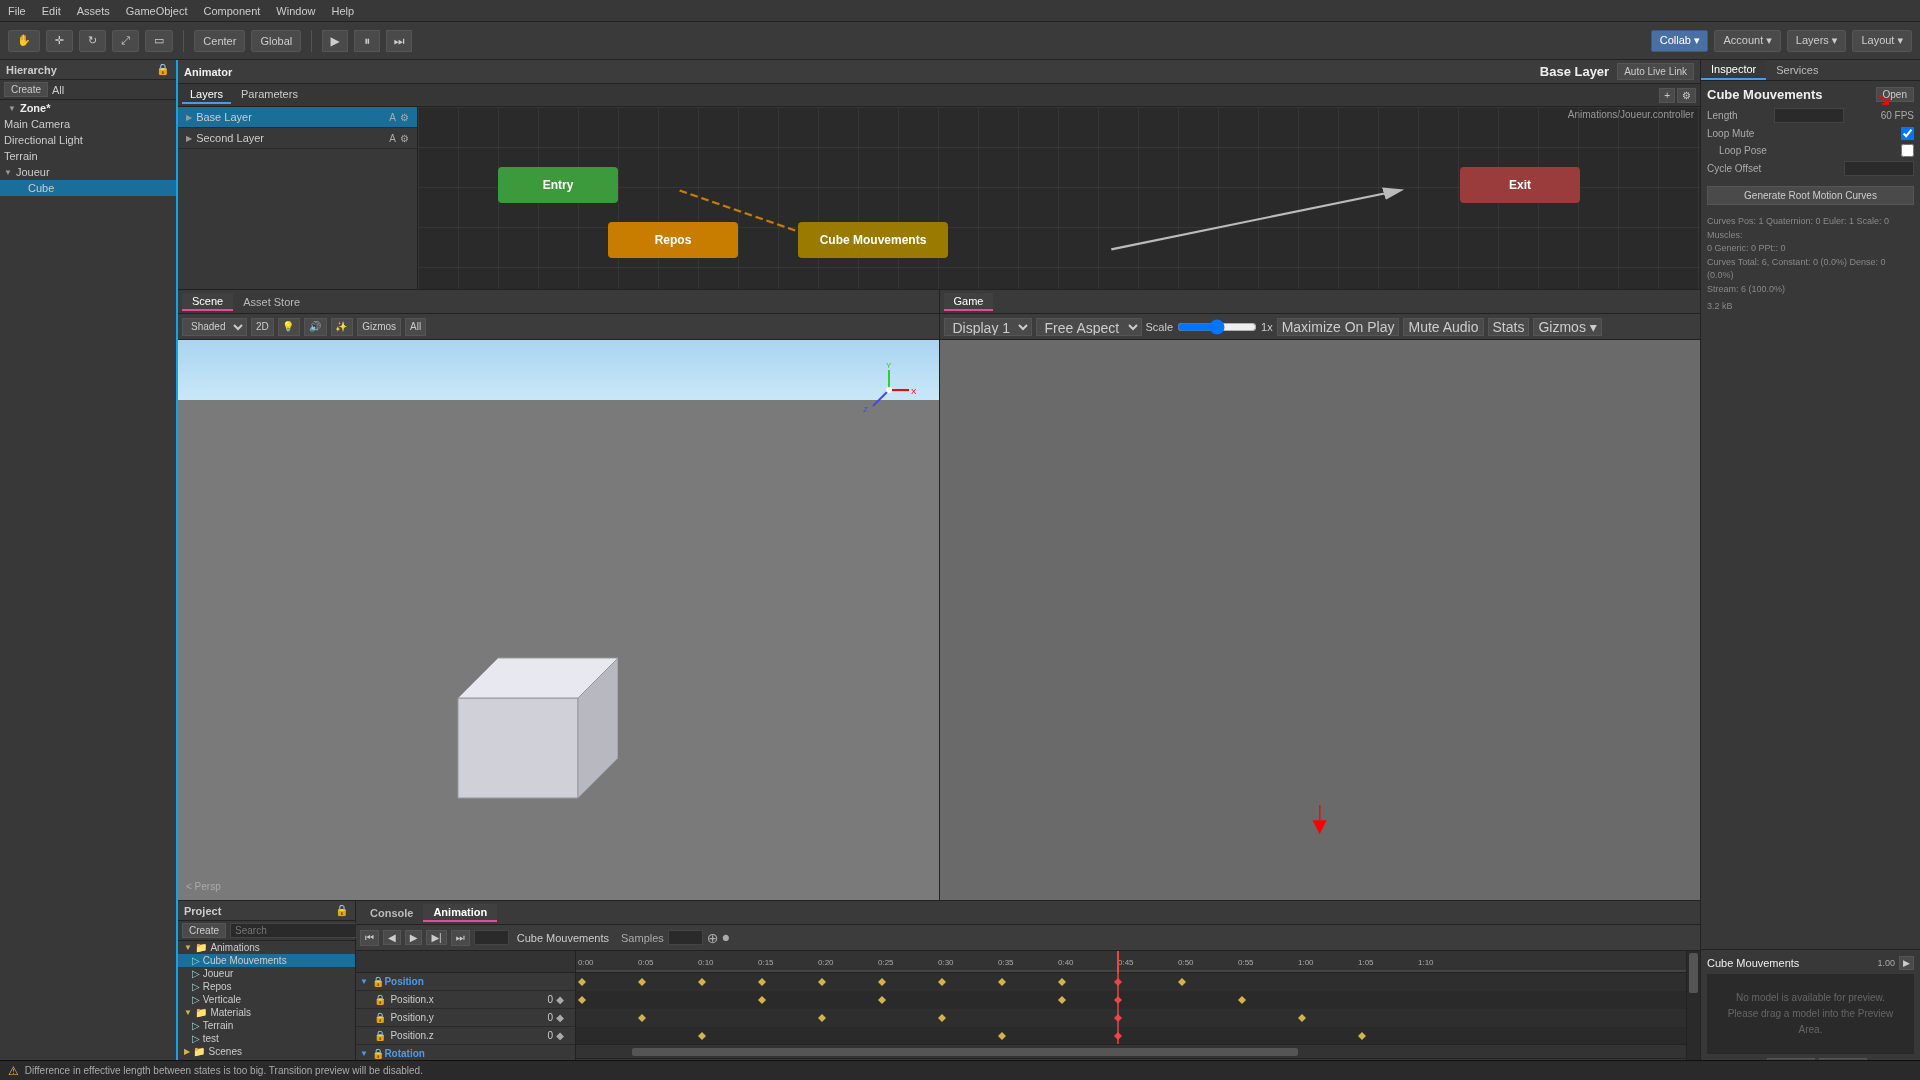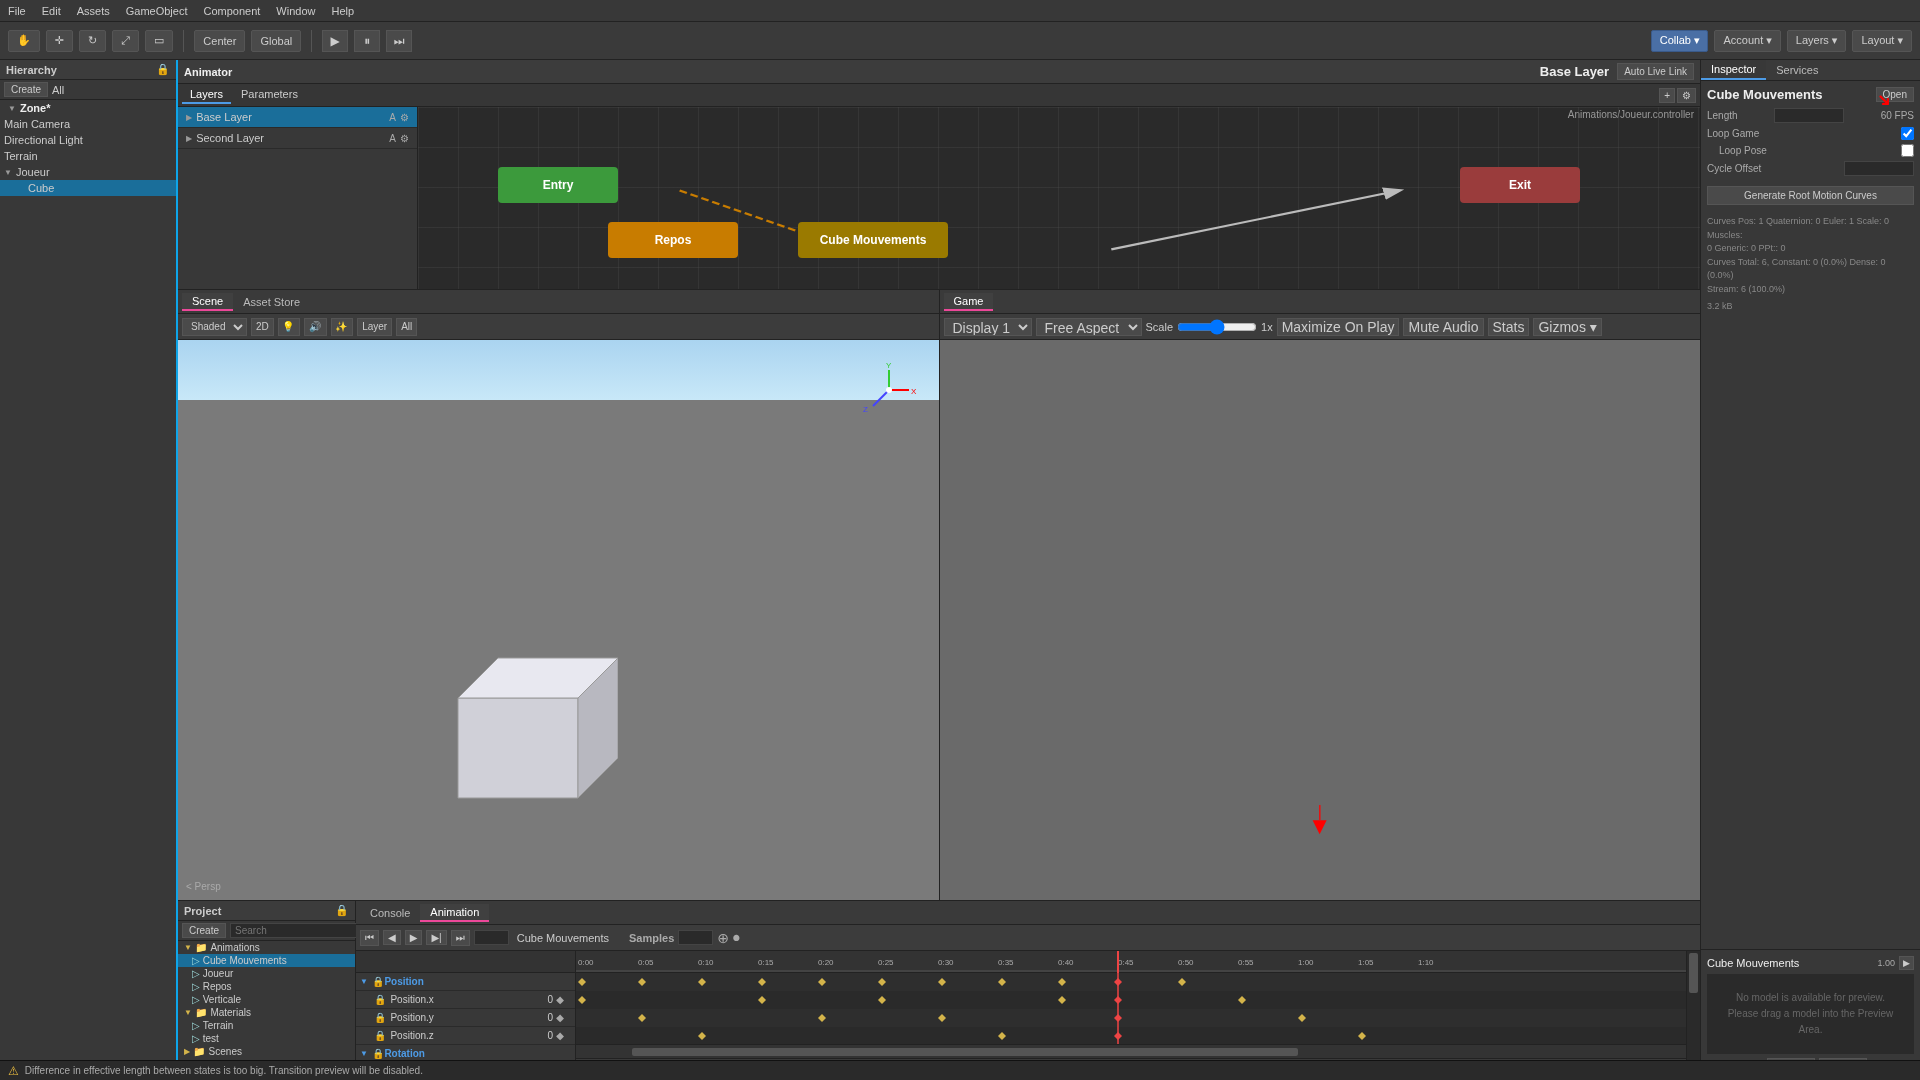--- a/index.html
+++ b/index.html
@@ -76,21 +76,21 @@
 
     
     #game-toolbar { background: #3c3c3c; border-bottom: 1px solid #222; display: flex; align-items: center; padding: 2px 4px; gap: 4px; height: 26px; }
     #game-toolbar select, #game-toolbar button { background: #4a4a4a; border: 1px solid #555; color: #ccc; font-size: 14px; height: 18px; padding: 0 4px; cursor: pointer; }
     #game-viewport { flex: 1; background: #6a6a6a; position: relative; }
 
     
     #bottom-row { display: flex; height: 180px; border-top: 1px solid #222; }
     #project-panel { width: 178px; background: #383838; border-right: 1px solid #222; display: flex; flex-direction: column; }
     #console-anim-panel { flex: 1; display: flex; flex-direction: column; background: #363636; }
-    #console-anim-tabs { background: #3a3a3a; border-bottom: 1px solid #222; display: flex; align-items: center; padding: 0 4px; height: 24px; }
+    #console-anim-tabs { background: #3a3a3a; border-bottom: 1px solid #222; display: flex; align-items: center; padding: 0 4px; height: 24px; font-weight: bold; }
     #animation-content { flex: 1; display: flex; flex-direction: column; overflow: hidden; }
 
     
     #anim-controls { background: #3c3c3c; border-bottom: 1px solid #222; display: flex; align-items: center; padding: 2px 4px; gap: 4px; height: 26px; }
     .anim-ctrl-btn { background: #4a4a4a; border: 1px solid #555; color: #ccc; font-size: 10px; padding: 1px 4px; cursor: pointer; }
     #anim-timeline-area { flex: 1; display: flex; overflow: hidden; }
     #anim-track-list { width: 220px; background: #383838; border-right: 1px solid #222; overflow-y: auto; }
     .anim-track { padding: 2px 8px; font-size: 10px; color: #ccc; border-bottom: 1px solid #2a2a2a; height: 18px; display: flex; align-items: center; }
     .anim-track.group { color: #4d9be6; font-weight: bold; padding-left: 4px; }
     .anim-track.sub { padding-left: 18px; }
@@ -284,21 +284,21 @@
           <div class="panel-tab">Asset Store</div>
         </div>
         <div class="scene-toolbar">
           <select>
             <option>Shaded</option>
           </select>
           <button>2D</button>
           <button>💡</button>
           <button>🔊</button>
           <button>✨</button>
-          <button>Layer</button>
+          <button>Gizmos</button>
           <button>All</button>
         </div>
         <div id="scene-viewport">
 
           <div style="position:absolute; top:0; left:0; right:0; height:60px; background: linear-gradient(#aad4f0, #c8e8f8);"></div>
 
           <div style="position:absolute; bottom:0; left:0; right:0; height:calc(100% - 60px); background: #7a7a7a;"></div>
 
           <div id="cube-3d" style="position:absolute; bottom:80px; left:240px;">
             <svg width="200" height="200" viewBox="0 0 200 200">
@@ -427,21 +427,21 @@
           <div id="anim-controls">
 
             <button class="anim-ctrl-btn">⏮</button>
             <button class="anim-ctrl-btn">◀</button>
             <button class="anim-ctrl-btn">▶</button>
             <button class="anim-ctrl-btn">▶|</button>
             <button class="anim-ctrl-btn">⏭</button>
             <input type="text" value="" style="width: 35px; background: rgb(42, 42, 42); border: 1px solid rgb(68, 68, 68); color: rgb(204, 204, 204); font-size: 10px; padding: 1px 4px;">
 
             <span style="margin-left:4px;">Cube Mouvements</span>
-            <span style="margin-left:16px; color:#aaa;font-weight:bold;">Samples</span>
+            <span style="margin-left:8px; color:#aaa;">Samples</span>
             <input type="text" style="width: 35px; background: rgb(42, 42, 42); border: 1px solid rgb(68, 68, 68); color: rgb(204, 204, 204); font-size: 10px; padding: 1px 4px;">
             <button style="background:none; border:none; color:#aaa; cursor:pointer; font-size:14px;">⊕</button>
             <button style="background:none; border:none; color:#aaa; cursor:pointer;">⏺</button>
           </div>
           <div id="anim-timeline-area">
             <div id="anim-track-list">
 
               <div style="height:22px; background:#333; border-bottom:1px solid #222; display:flex; align-items:center; padding:0 4px; font-size:9px; color:#aaa;"></div>
               <div class="anim-track group">
                 <span style="margin-right:4px; font-size:8px;">▼</span>
@@ -602,21 +602,21 @@
       <div class="inspector-title-row">
         <span class="inspector-title">Cube Mouvements</span>
         <button class="inspector-open-btn">Open</button>
       </div>
       <div class="inspector-field">
         <span class="field-label">Length</span>
         <input type="text" class="field-value" style="">
         <span class="field-label">60 FPS</span>
       </div>
       <div class="inspector-field">
-        <span class="field-label">Loop Game</span>
+        <span class="field-label">Loop Mute</span>
         <input type="checkbox" checked="" style="">
       </div>
       <div class="inspector-field">
         <span class="field-label" style="margin-left:12px;">Loop Pose</span>
         <input type="checkbox" style="">
       </div>
       <div class="inspector-field">
         <span class="field-label">Cycle Offset</span>
         <input type="text" class="field-value" style="">
       </div>

